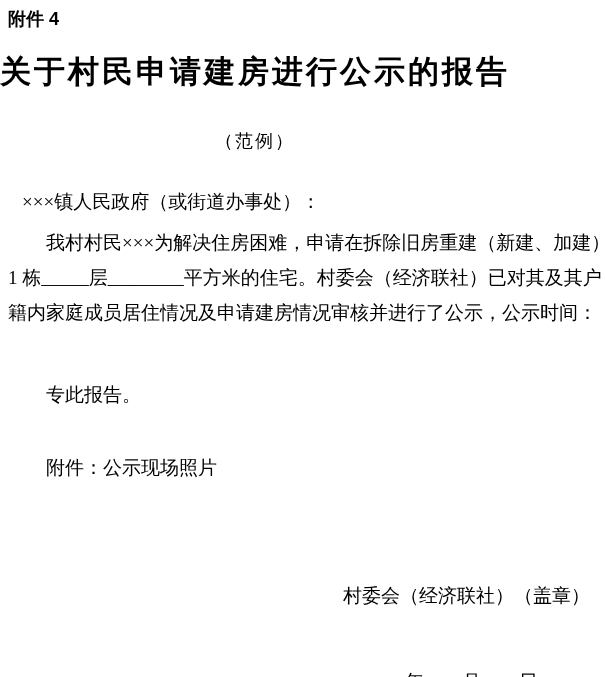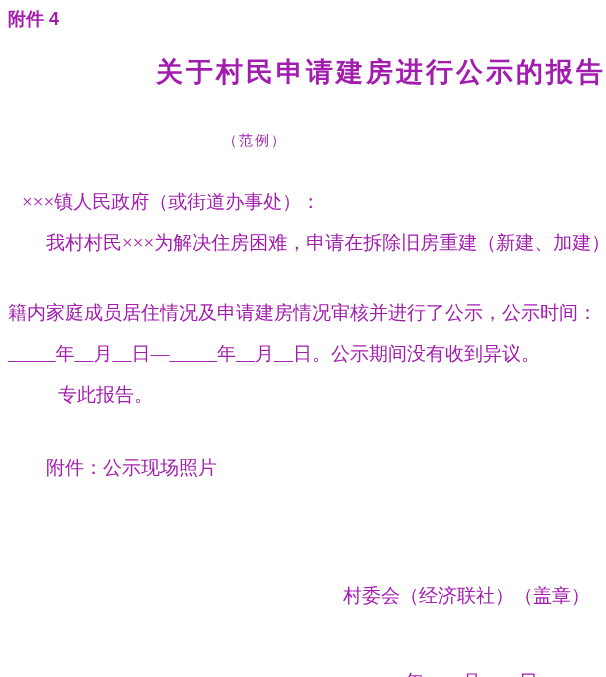--- a/index.html
+++ b/index.html
@@ -14,53 +14,53 @@
     background: #ffffff;
     color: #000000;
     overflow: hidden;
     font-family: "Liberation Serif", serif;
   }
   .line {
     position: absolute;
     white-space: nowrap;
     font-size: 19px;
     line-height: 24px;
-    color: #a21caf;
+    color: #000000;
   }
   .attachment-label {
     top: 7px;
     left: 8px;
     font-size: 18px;
     font-weight: bold;
     font-family: "Liberation Sans", sans-serif;
   }
   .doc-title {
     top: 60px;
     left: 0;
     width: 606px;
-    text-align: right;
-    font-size: 27px;
+    text-align: left;
+    font-size: 31px;
     font-weight: bold;
     letter-spacing: 3px;
     font-family: "Liberation Sans", sans-serif;
   }
   .doc-subtitle {
     top: 129px;
     left: 0;
     width: 510px;
     text-align: center;
-    font-size: 14px;
+    font-size: 18px;
     letter-spacing: 2px;
   }
   .salutation { top: 190px; left: 8px; margin-left: 14px; }
   .p-line-0 { top: 231px; left: 46px; }
   .p-line-1 { top: 266px; left: 8px; }
   .p-line-2 { top: 301px; left: 8px; text-align: center; }
   .p-line-3 { top: 342px; left: 8px; }
-  .p-line-4 { top: 383px; left: 46px; margin-left: 12px; }
+  .p-line-4 { top: 383px; left: 46px; }
   .appendix-note { top: 456px; left: 46px; }
   .signature {
     top: 584px;
     right: 16px;
     text-align: left;
   }
   .date-line {
     top: 629px;
     right: 68px;
     text-align: right;
@@ -75,24 +75,24 @@
   <div class="line attachment-label">附件 4</div>
 
   <div class="line doc-title">关于村民申请建房进行公示的报告</div>
 
   <div class="line doc-subtitle">（范例）</div>
 
   <div class="line salutation">×××镇人民政府（或街道办事处）：</div>
 
   <div class="line p-line-0">我村村民×××为解决住房困难，申请在拆除旧房重建（新建、加建）</div>
 
+  <div class="line p-line-1">1 栋_____层________平方米的住宅。村委会（经济联社）已对其及其户</div>
 
   <div class="line p-line-2">籍内家庭成员居住情况及申请建房情况审核并进行了公示，公示时间：</div>
 
-  <div class="line p-line-3">_____年__月__日—_____年__月__日。公示期间没有收到异议。</div>
 
   <div class="line p-line-4">专此报告。</div>
 
   <div class="line appendix-note">附件：公示现场照片</div>
 
   <div class="line signature">村委会（经济联社）（盖章）</div>
 
   <div class="line date-line">年　　月　　日</div>
 
 </div>

